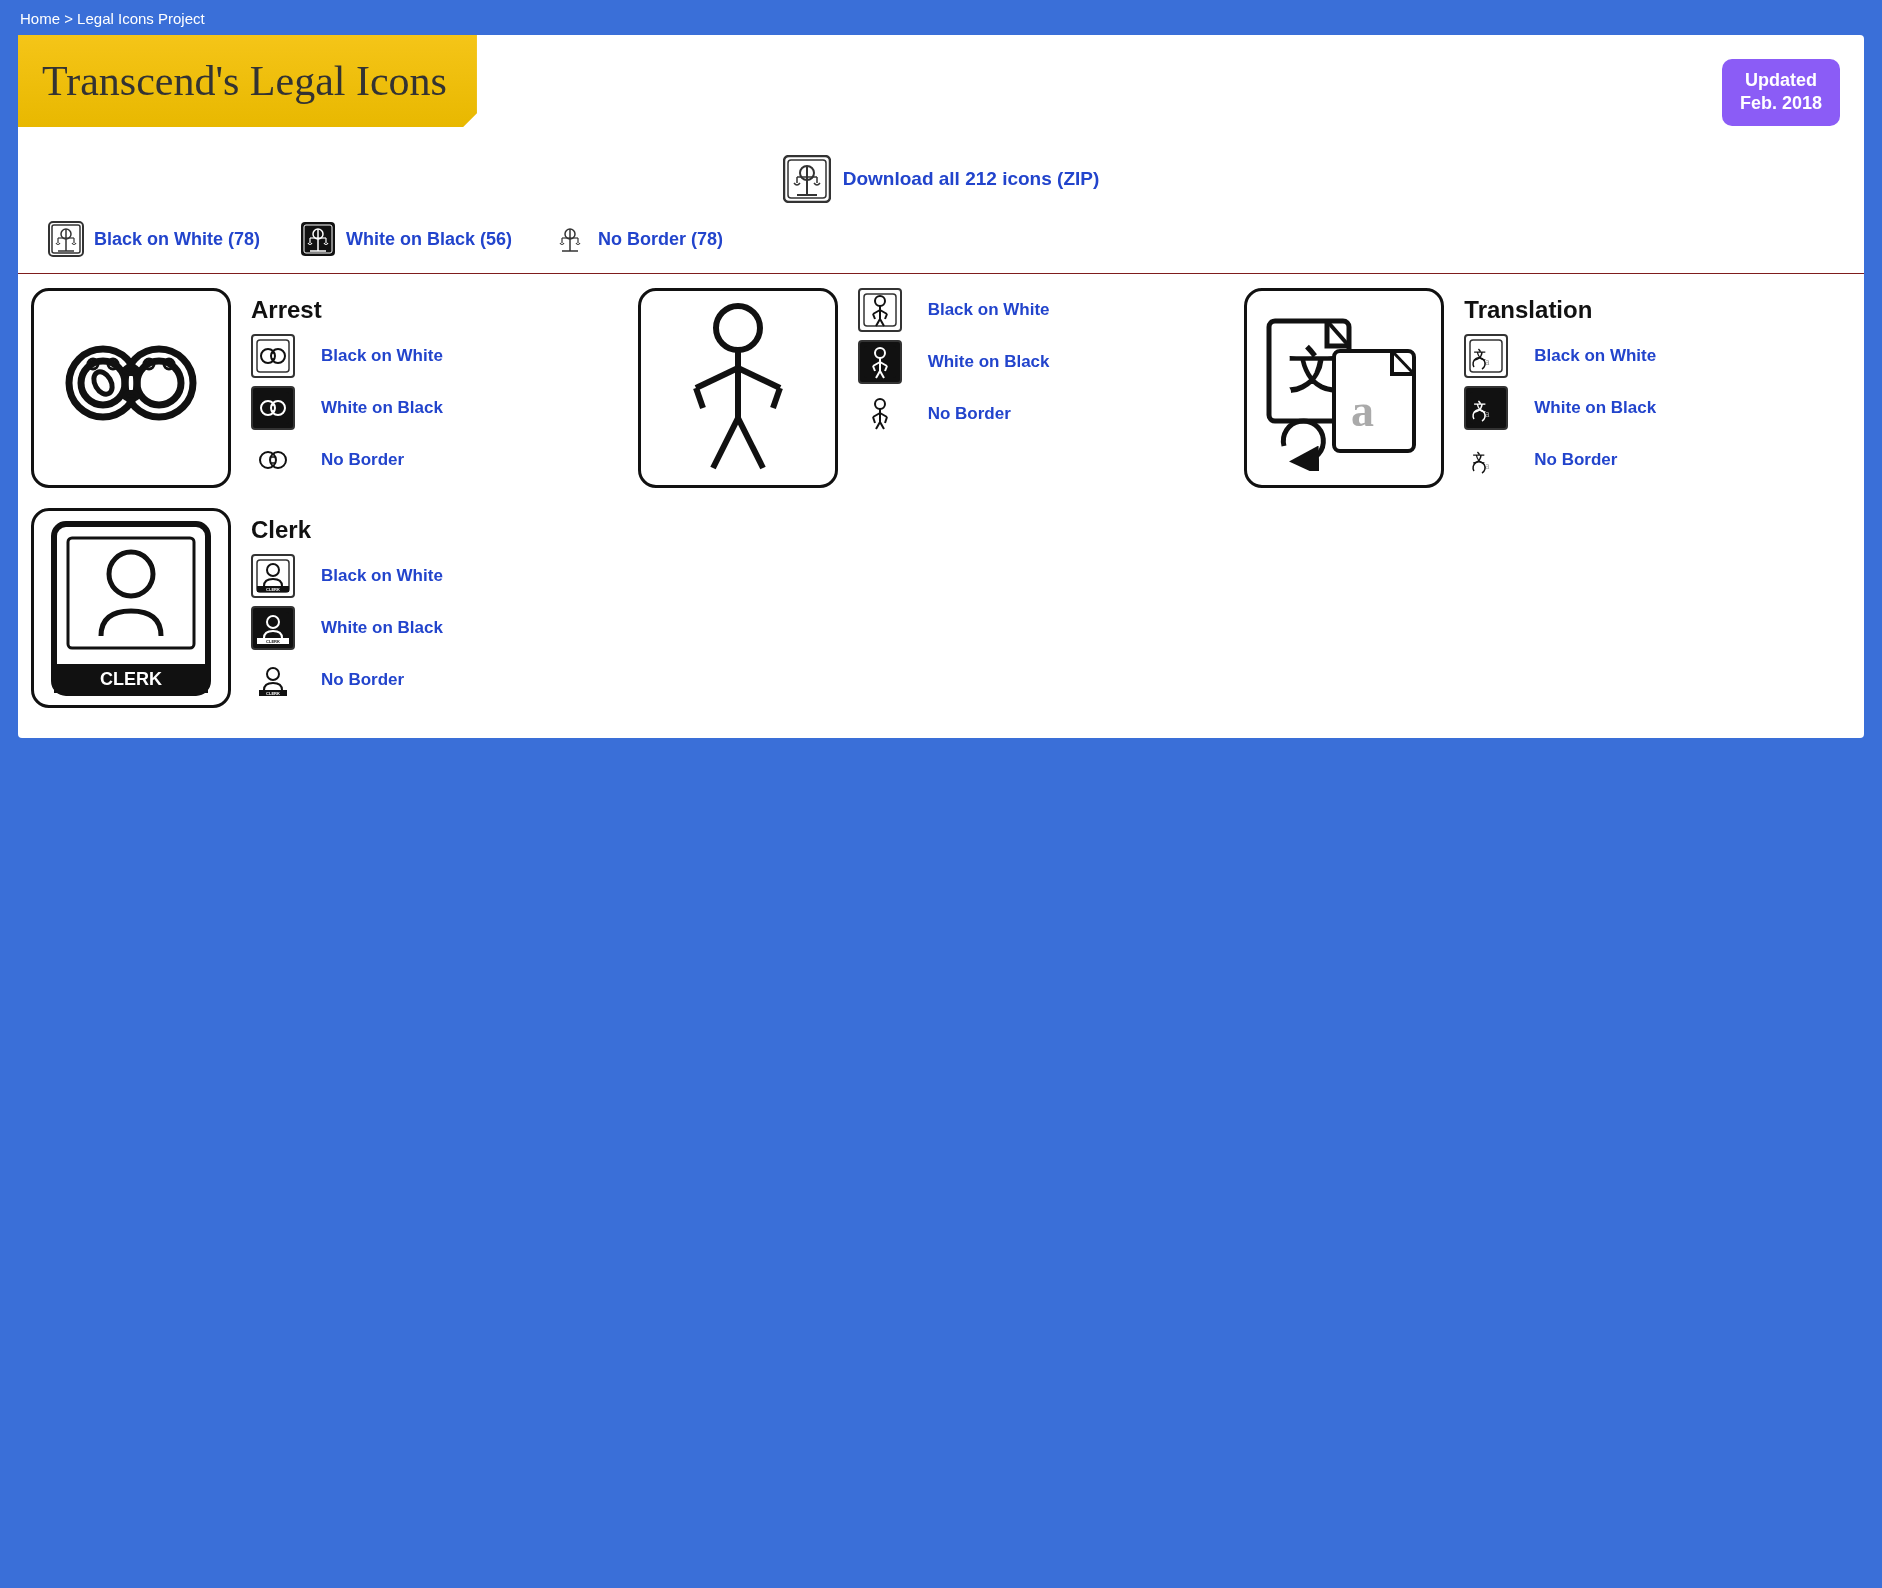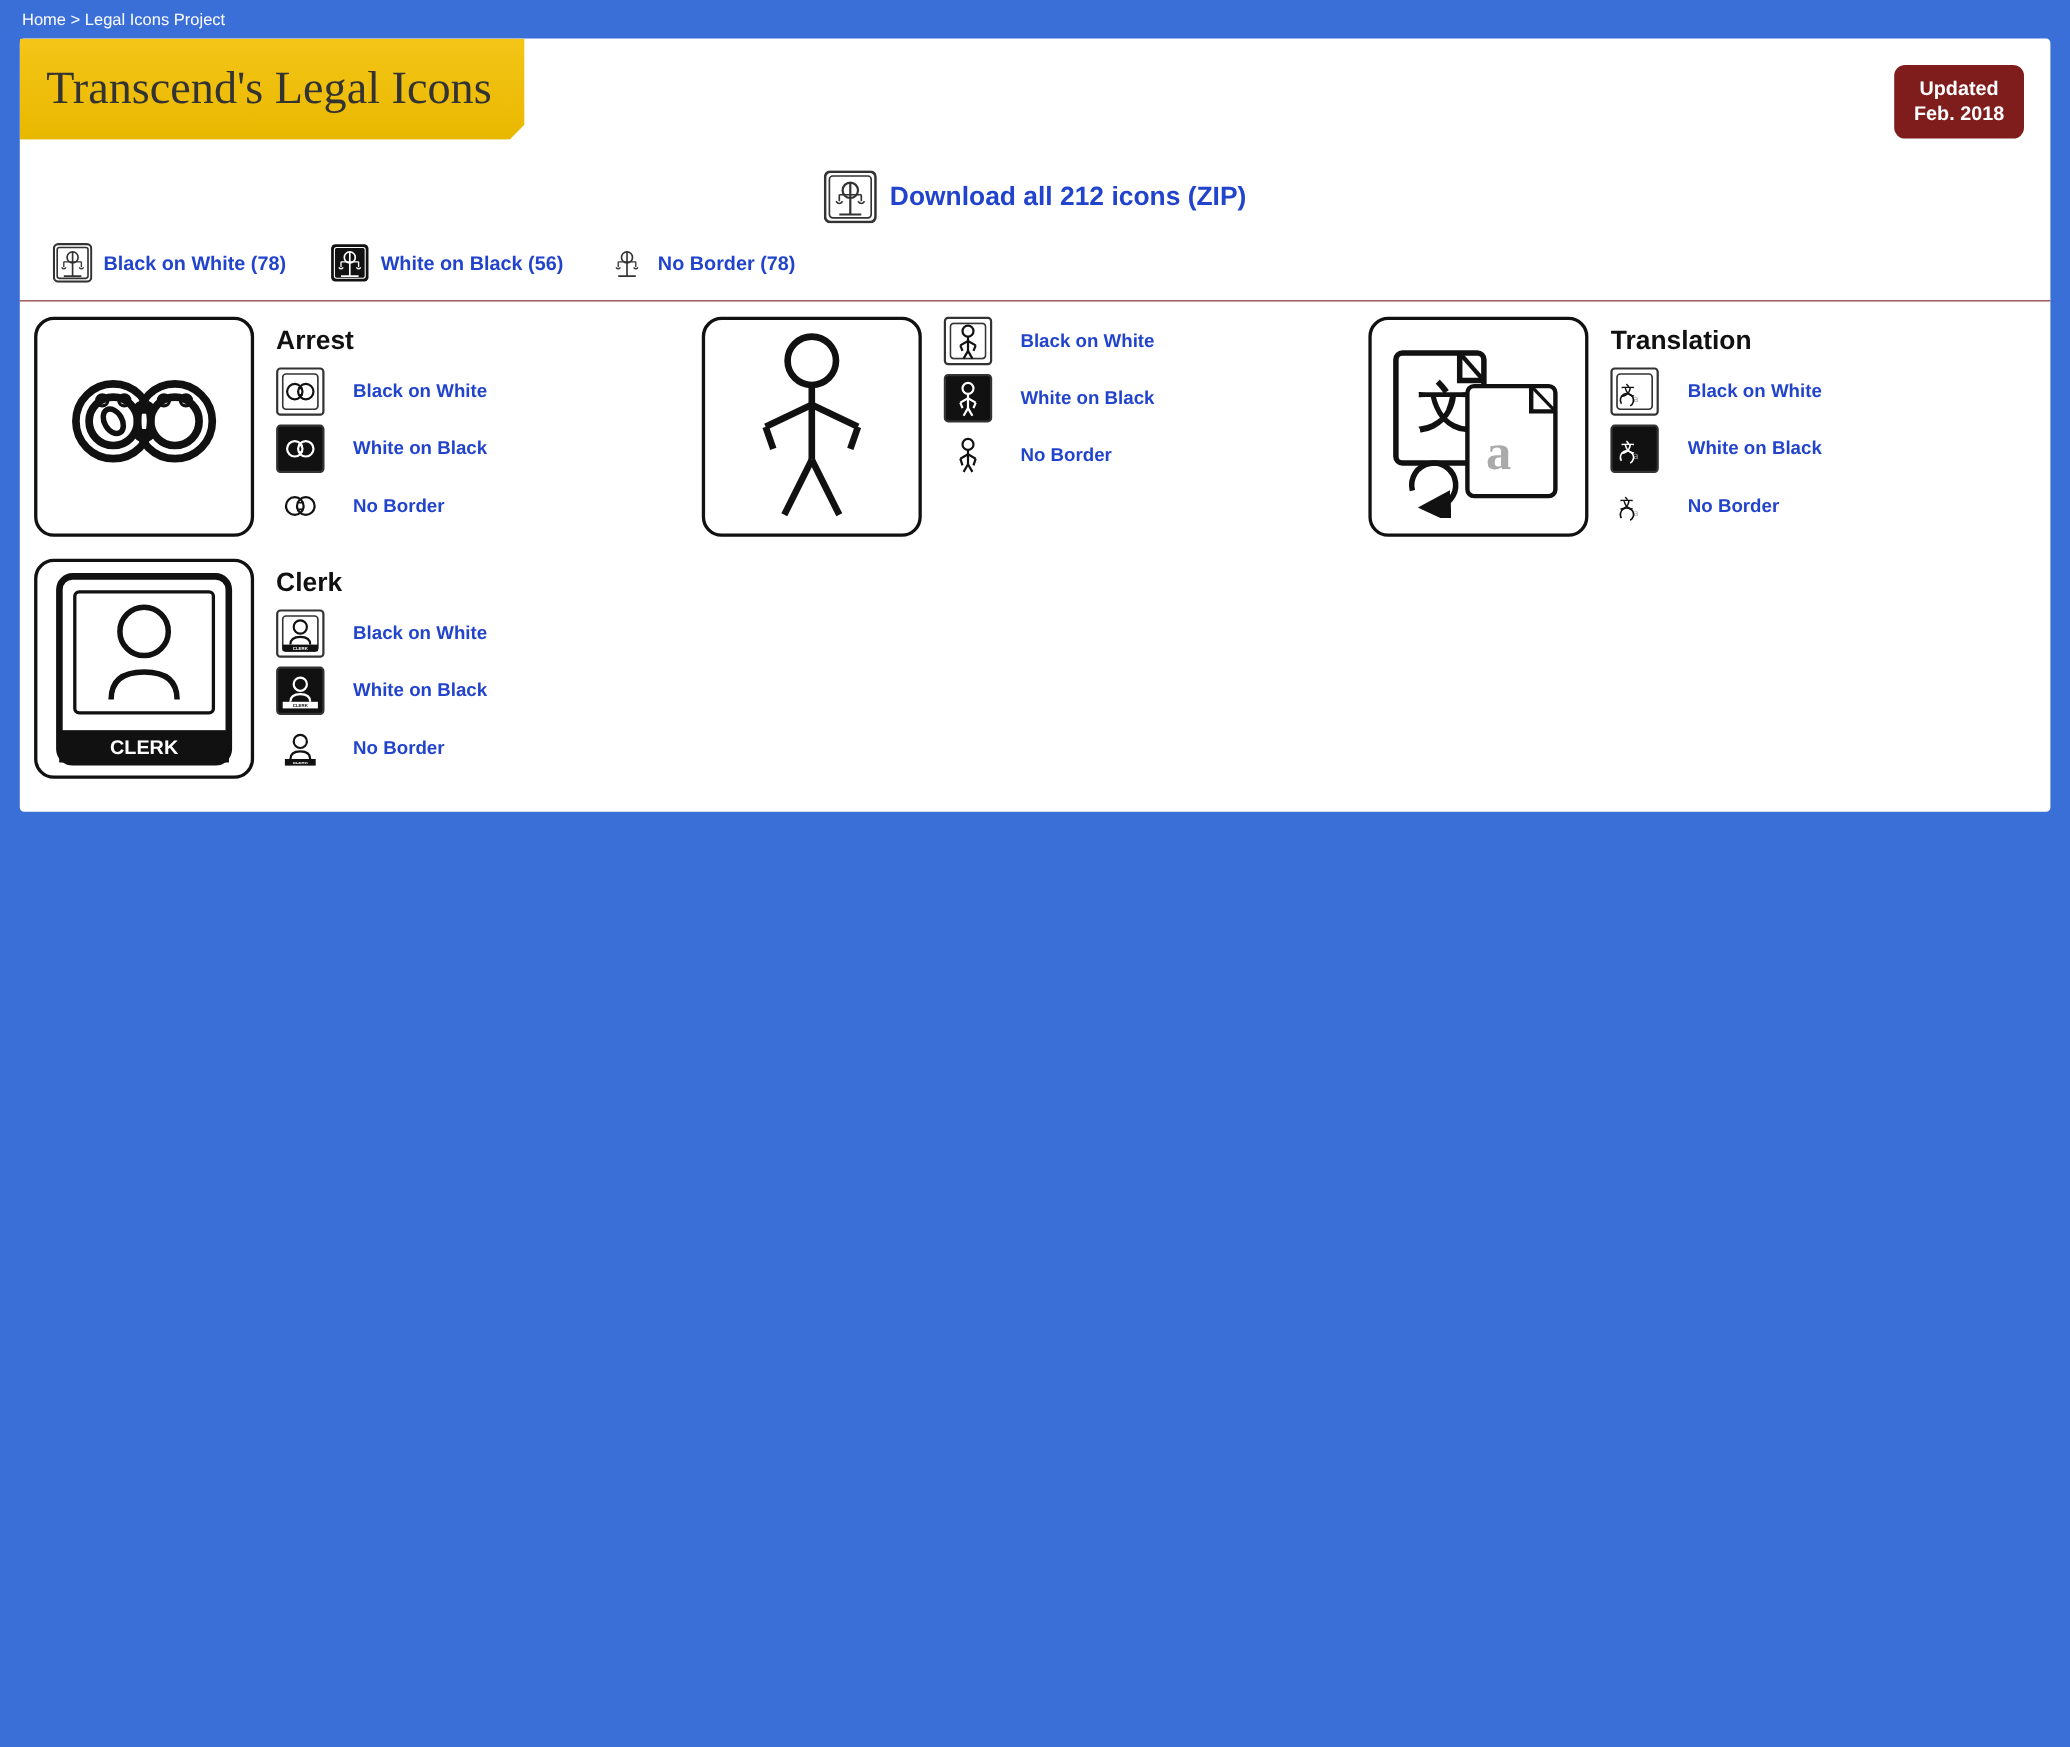--- a/index.html
+++ b/index.html
@@ -40,42 +40,42 @@
       position: relative;
       clip-path: polygon(0 0, 100% 0, 100% 85%, 97% 100%, 0 100%);
     }
     .title-banner h1 {
       font-size: 42px;
       font-weight: normal;
       color: #333;
       font-family: Georgia, serif;
     }
     .updated-badge {
-      background: #7f1d1d;
+      background: #8b5cf6;
       color: white;
       font-size: 18px;
       font-weight: bold;
       padding: 10px 18px;
       border-radius: 10px;
       text-align: center;
       margin-top: 24px;
       line-height: 1.3;
     }
     .download-section {
       text-align: center;
       padding: 18px 0 10px 0;
       display: flex;
       align-items: center;
       justify-content: center;
       gap: 12px;
     }
     .download-link {
       color: #2244cc;
       text-decoration: none;
-      font-size: 24px;
+      font-size: 19px;
       font-weight: bold;
     }
     .category-links {
       display: flex;
       align-items: center;
       justify-content: flex-start;
       gap: 40px;
       padding: 8px 30px 16px 30px;
       border-bottom: 1px solid #7f1d1d;
       margin-bottom: 14px;

